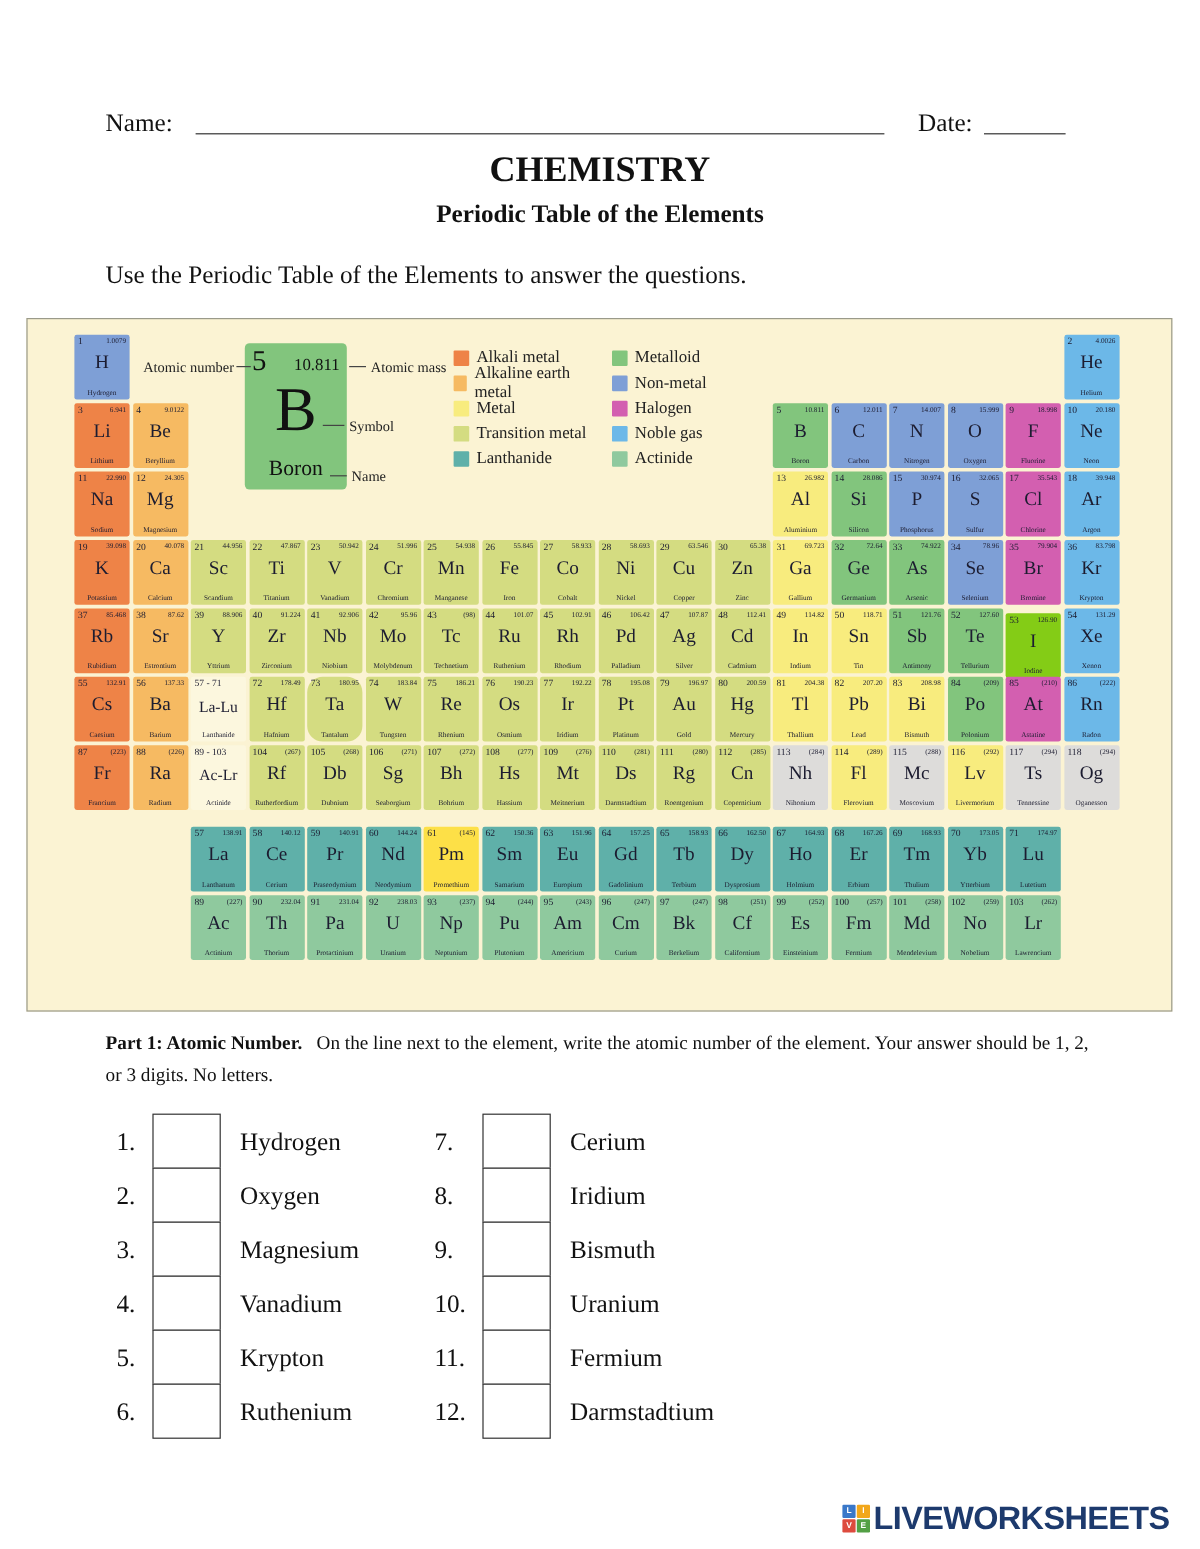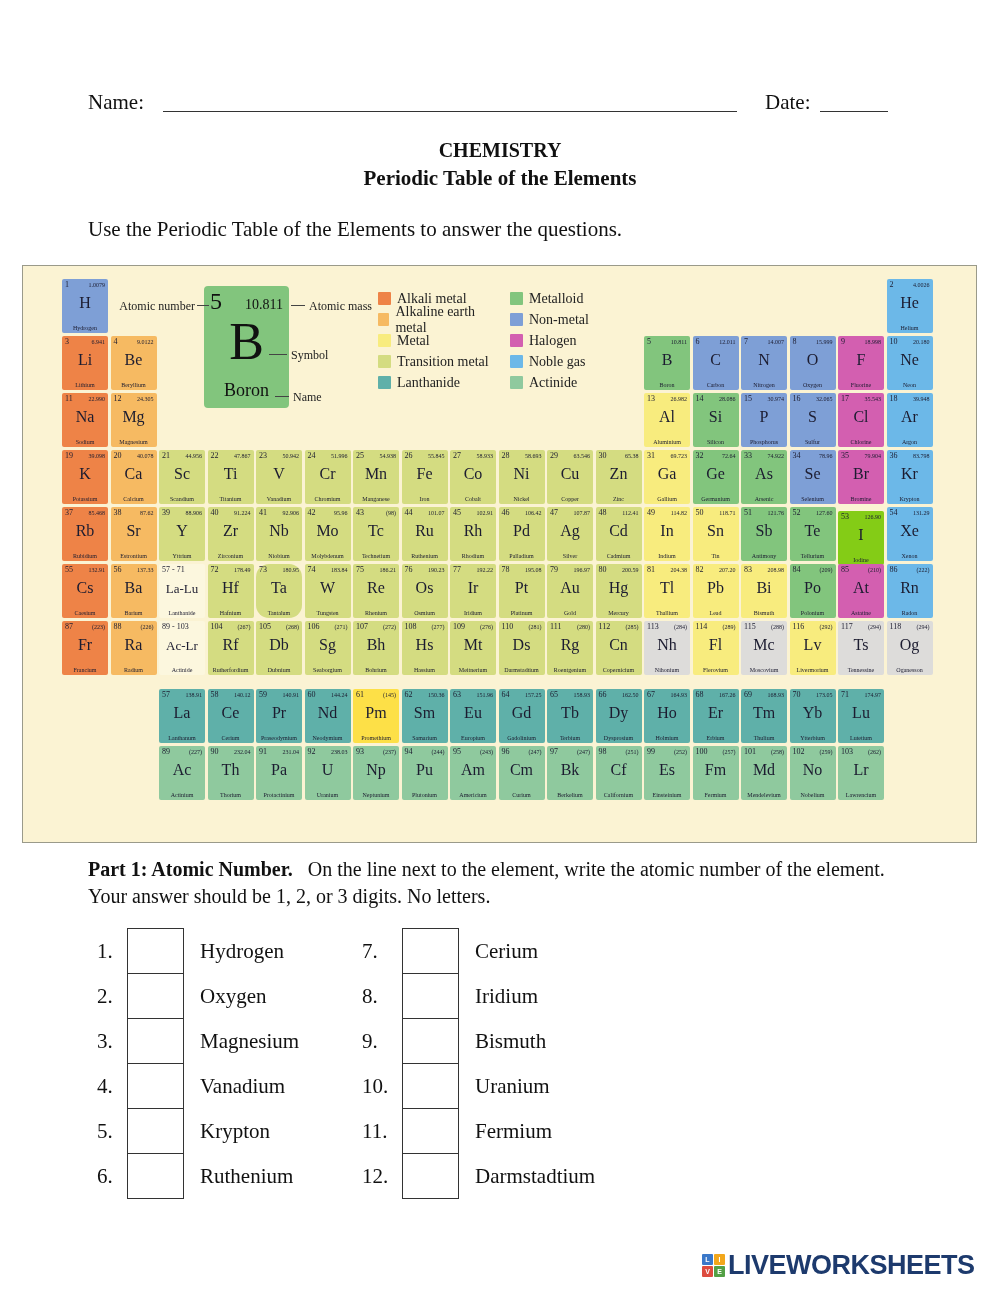--- a/index.html
+++ b/index.html
@@ -27,21 +27,21 @@
   .klabel{position:absolute;font-size:12px;color:#222;}
   .pline{position:absolute;border-top:1px solid #444;}
   
   .legend{position:absolute;left:355px;top:22px;display:flex;gap:14px;}
   .legend-col{display:flex;flex-direction:column;}
   .legend-col.right{margin-left:0;}
   .legend-item{display:flex;align-items:center;height:21px;width:118px;}
   .swatch{width:13px;height:13px;display:inline-block;margin-right:6px;border-radius:1px;}
   .legend-label{font-size:14px;color:#222;}
   
-  .part1{position:absolute;left:88px;top:856px;width:832px;font-size:20px;line-height:27px;}
+  .part1{position:absolute;left:88px;top:856px;width:832px;font-size:16px;line-height:27px;}
   .part1 b{font-weight:bold;}
   
   .q-col{position:absolute;top:929px;}
   .q-col.left{left:97px;}
   .q-col.right{left:362px;}
   .q-row{display:flex;align-items:center;height:46px;margin-top:-1px;}
   .q-num{font-size:21px;display:inline-block;}
   .left .q-num{width:30px;}
   .right .q-num{width:40px;}
   .q-box{width:55px;height:44px;background:#fff;border:1.5px solid #333;box-sizing:content-box;}
@@ -53,21 +53,21 @@
   .logo-text{font-family:"Liberation Sans",sans-serif;font-weight:bold;font-size:27px;color:#1D3A6D;letter-spacing:-0.5px;}
 </style>
 </head>
 <body>
 
 <span class="abs h-label" style="left:88px;top:90px;">Name:</span>
 <div class="hline" style="left:163px;top:85px;width:574px;height:26px;"></div>
 <span class="abs h-label" style="left:765px;top:90px;">Date:</span>
 <div class="hline" style="left:820px;top:85px;width:68px;height:26px;"></div>
 
-<div class="abs title" style="top:139px;font-size:20px;">CHEMISTRY</div>
+<div class="abs title" style="top:125px;font-size:30px;">CHEMISTRY</div>
 <div class="abs title" style="top:166px;font-size:21px;">Periodic Table of the Elements</div>
 
 <div class="abs" style="left:88px;top:217px;font-size:21px;">Use the Periodic Table of the Elements to answer the questions.</div>
 
 <div class="panel">
 
   <div class="key-cell" id="key-cell" style="background: rgb(130, 197, 125);"></div>
   <span class="abs key-num">5</span>
   <span class="abs key-mass">10.811</span>
   <span class="abs key-sym">B</span>

